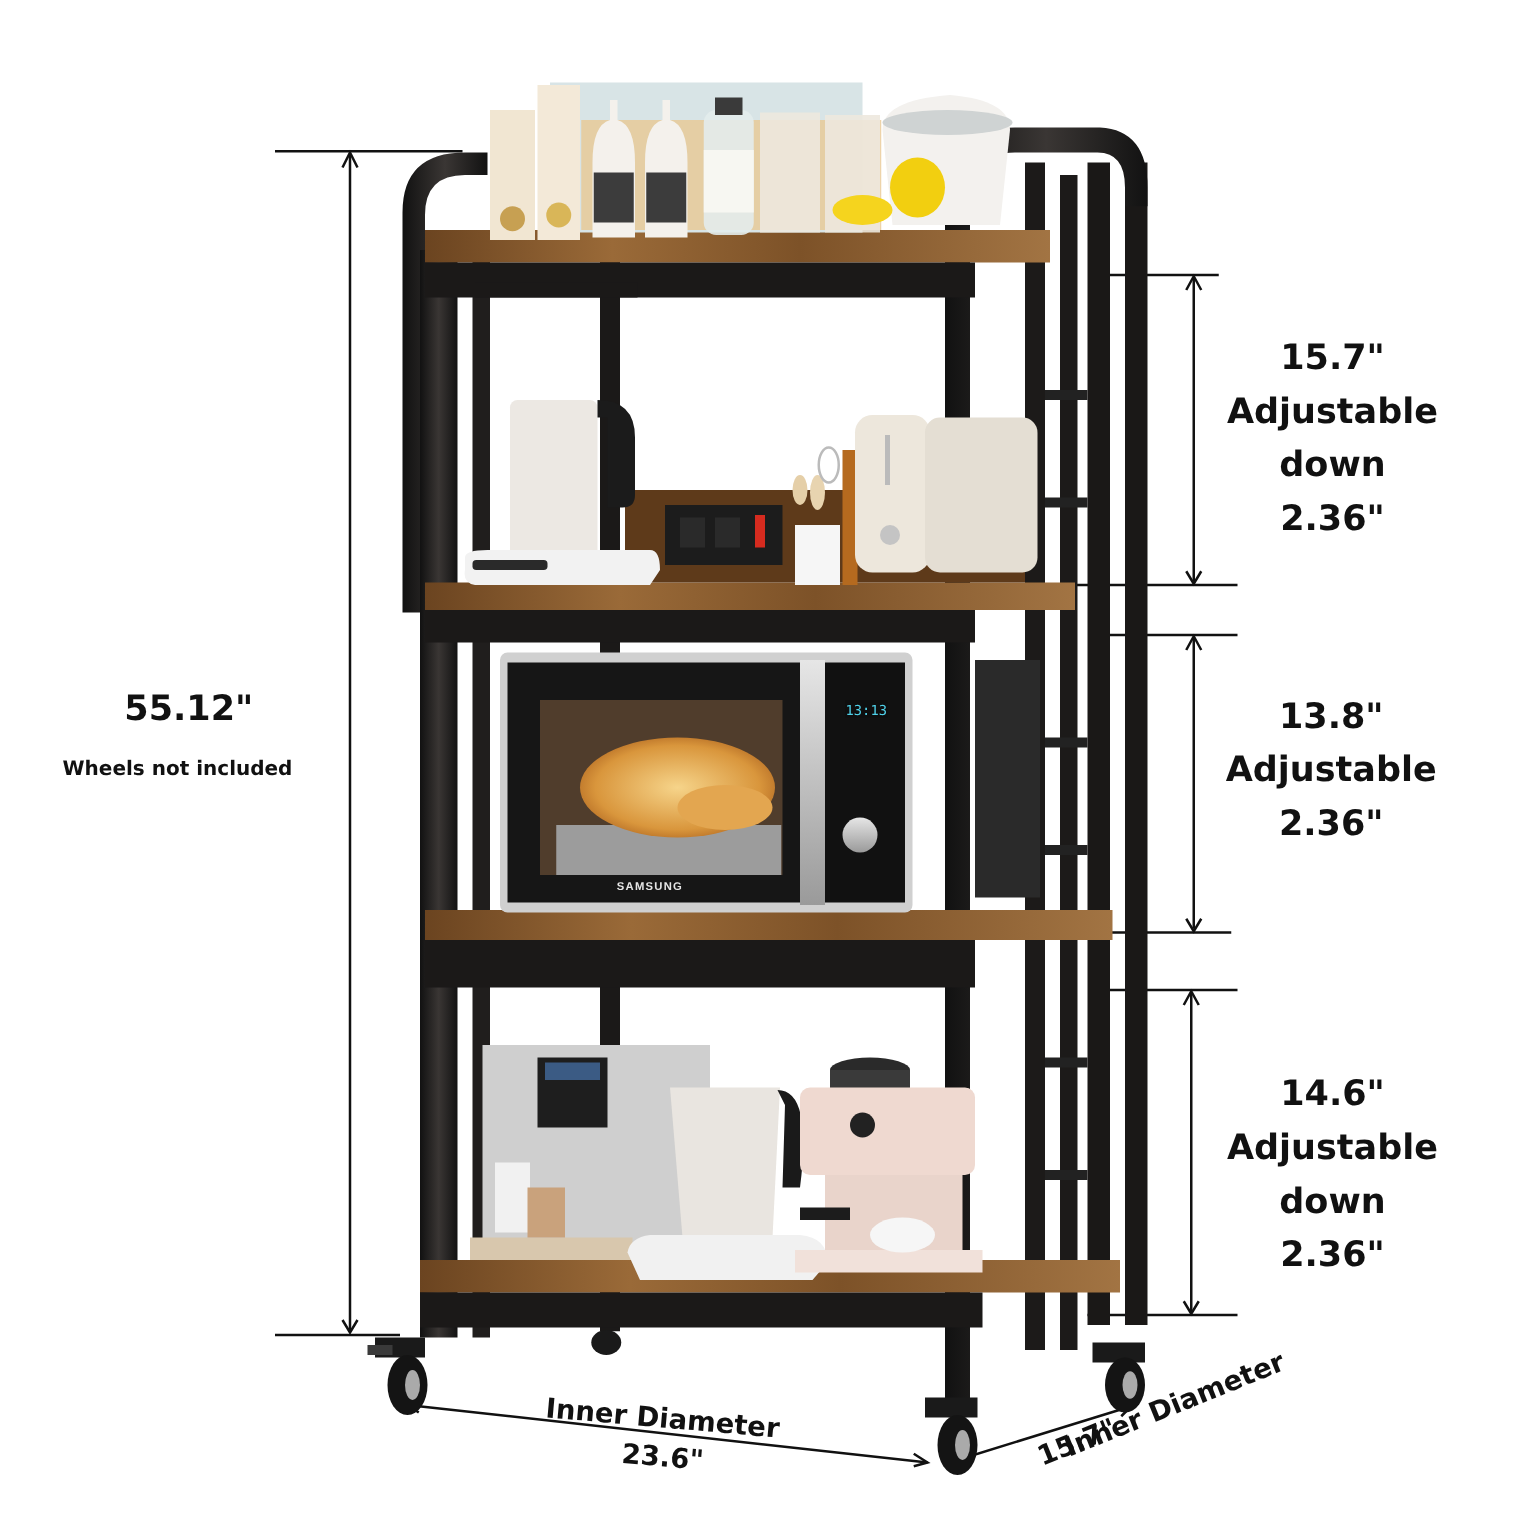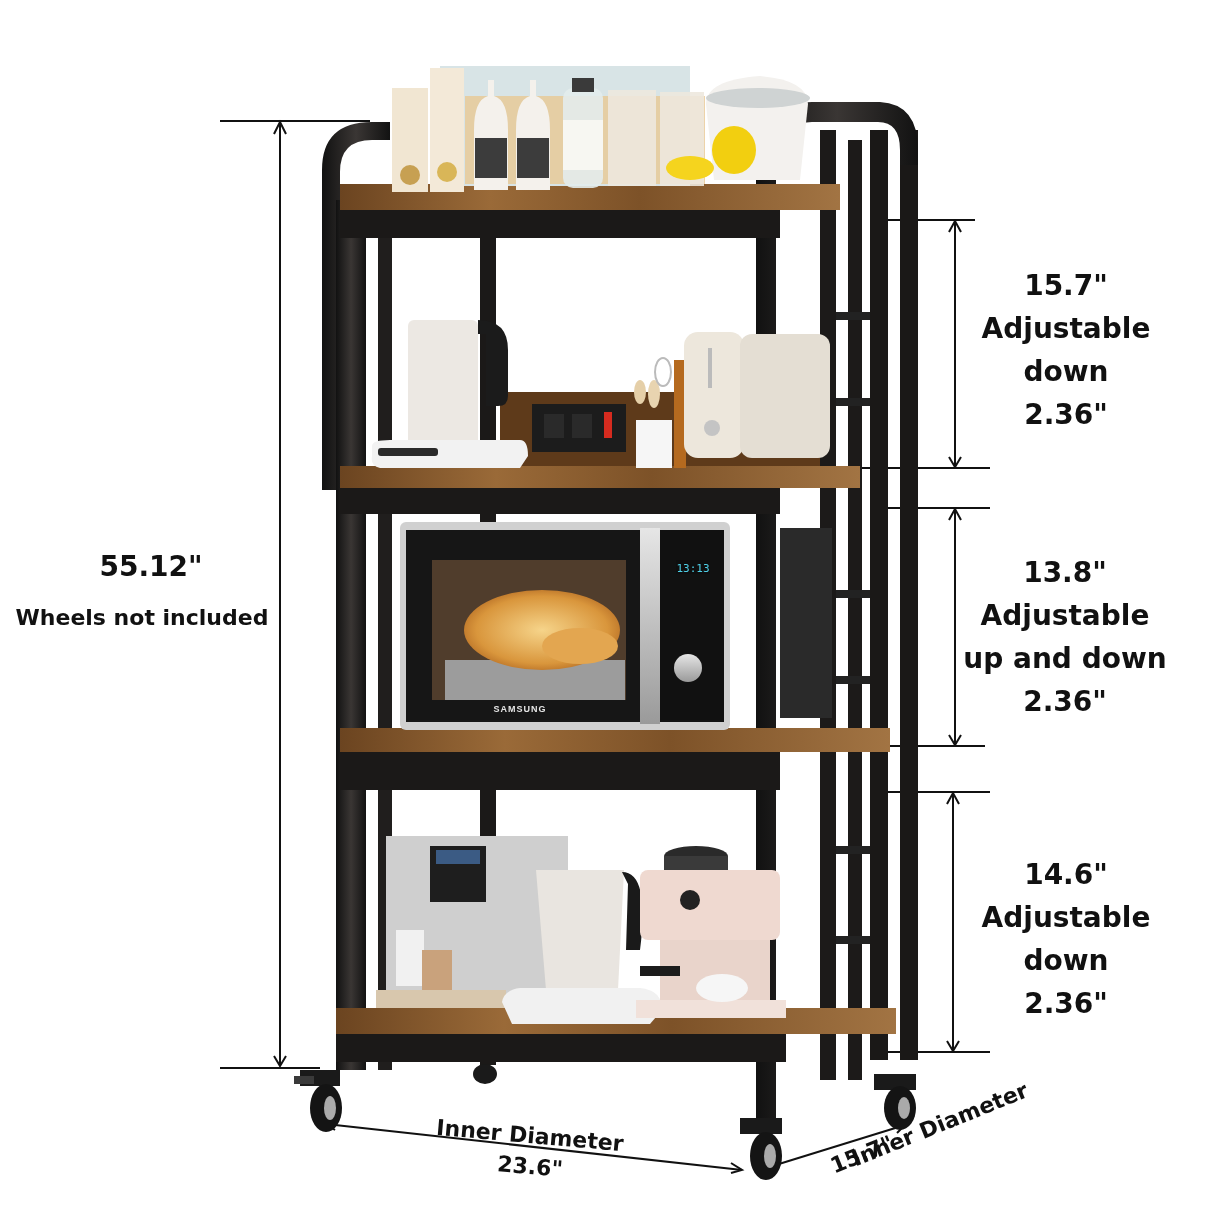--- a/index.html
+++ b/index.html
@@ -3,21 +3,21 @@
   <meta charset="utf-8">
   <style>
     html, body { margin: 0; padding: 0; background: #ffffff; }
     body { width: 1214px; height: 1214px; position: relative; overflow: hidden;
            font-family: "DejaVu Sans", "Liberation Sans", sans-serif; color: #111; }
     #stage { position: absolute; left: 0; top: 0; width: 1214px; height: 1214px; }
     .label { position: absolute; font-weight: bold; color: #111; text-align: center; line-height: 1.0; }
     .dim-block { position: absolute; text-align: center; font-weight: bold; font-size: 28px; line-height: 43px; color: #111; }
     .dim-block span { display: block; white-space: nowrap; }
     #height-value { left: 86px; top: 553px; width: 130px; font-size: 28px; }
-    #height-note { left: 4px; top: 607px; width: 276px; font-size: 22px; white-space: nowrap; }
+    #height-note { left: 4px; top: 607px; width: 276px; font-size: 16px; white-space: nowrap; }
     #tier1 { left: 966px; top: 264px; width: 200px; }
     #tier2 { left: 958px; top: 551px; width: 214px; }
     #tier3 { left: 966px; top: 853px; width: 200px; }
     #width-label { left: 420px; top: 1125px; width: 220px; font-size: 22px; transform: rotate(5deg); transform-origin: center; white-space: nowrap; }
     #width-value { left: 470px; top: 1156px; width: 120px; font-size: 22px; transform: rotate(5deg); }
     #depth-value { left: 822px; top: 1144px; width: 80px; font-size: 22px; transform: rotate(-22deg); white-space: nowrap; }
     #depth-label { left: 838px; top: 1155px; width: 220px; font-size: 22px; transform: rotate(-22deg); transform-origin: left center; white-space: nowrap; }
   </style>
 </head>
 <body>
@@ -267,21 +267,20 @@
   <div class="dim-block" id="tier1">
     <span>15.7"</span>
     <span>Adjustable</span>
     <span>down</span>
     <span>2.36"</span>
   </div>
 
   <div class="dim-block" id="tier2">
     <span>13.8"</span>
     <span>Adjustable</span>
-    <span>up and down</span>
     <span>2.36"</span>
   </div>
 
   <div class="dim-block" id="tier3">
     <span>14.6"</span>
     <span>Adjustable</span>
     <span>down</span>
     <span>2.36"</span>
   </div>
 

